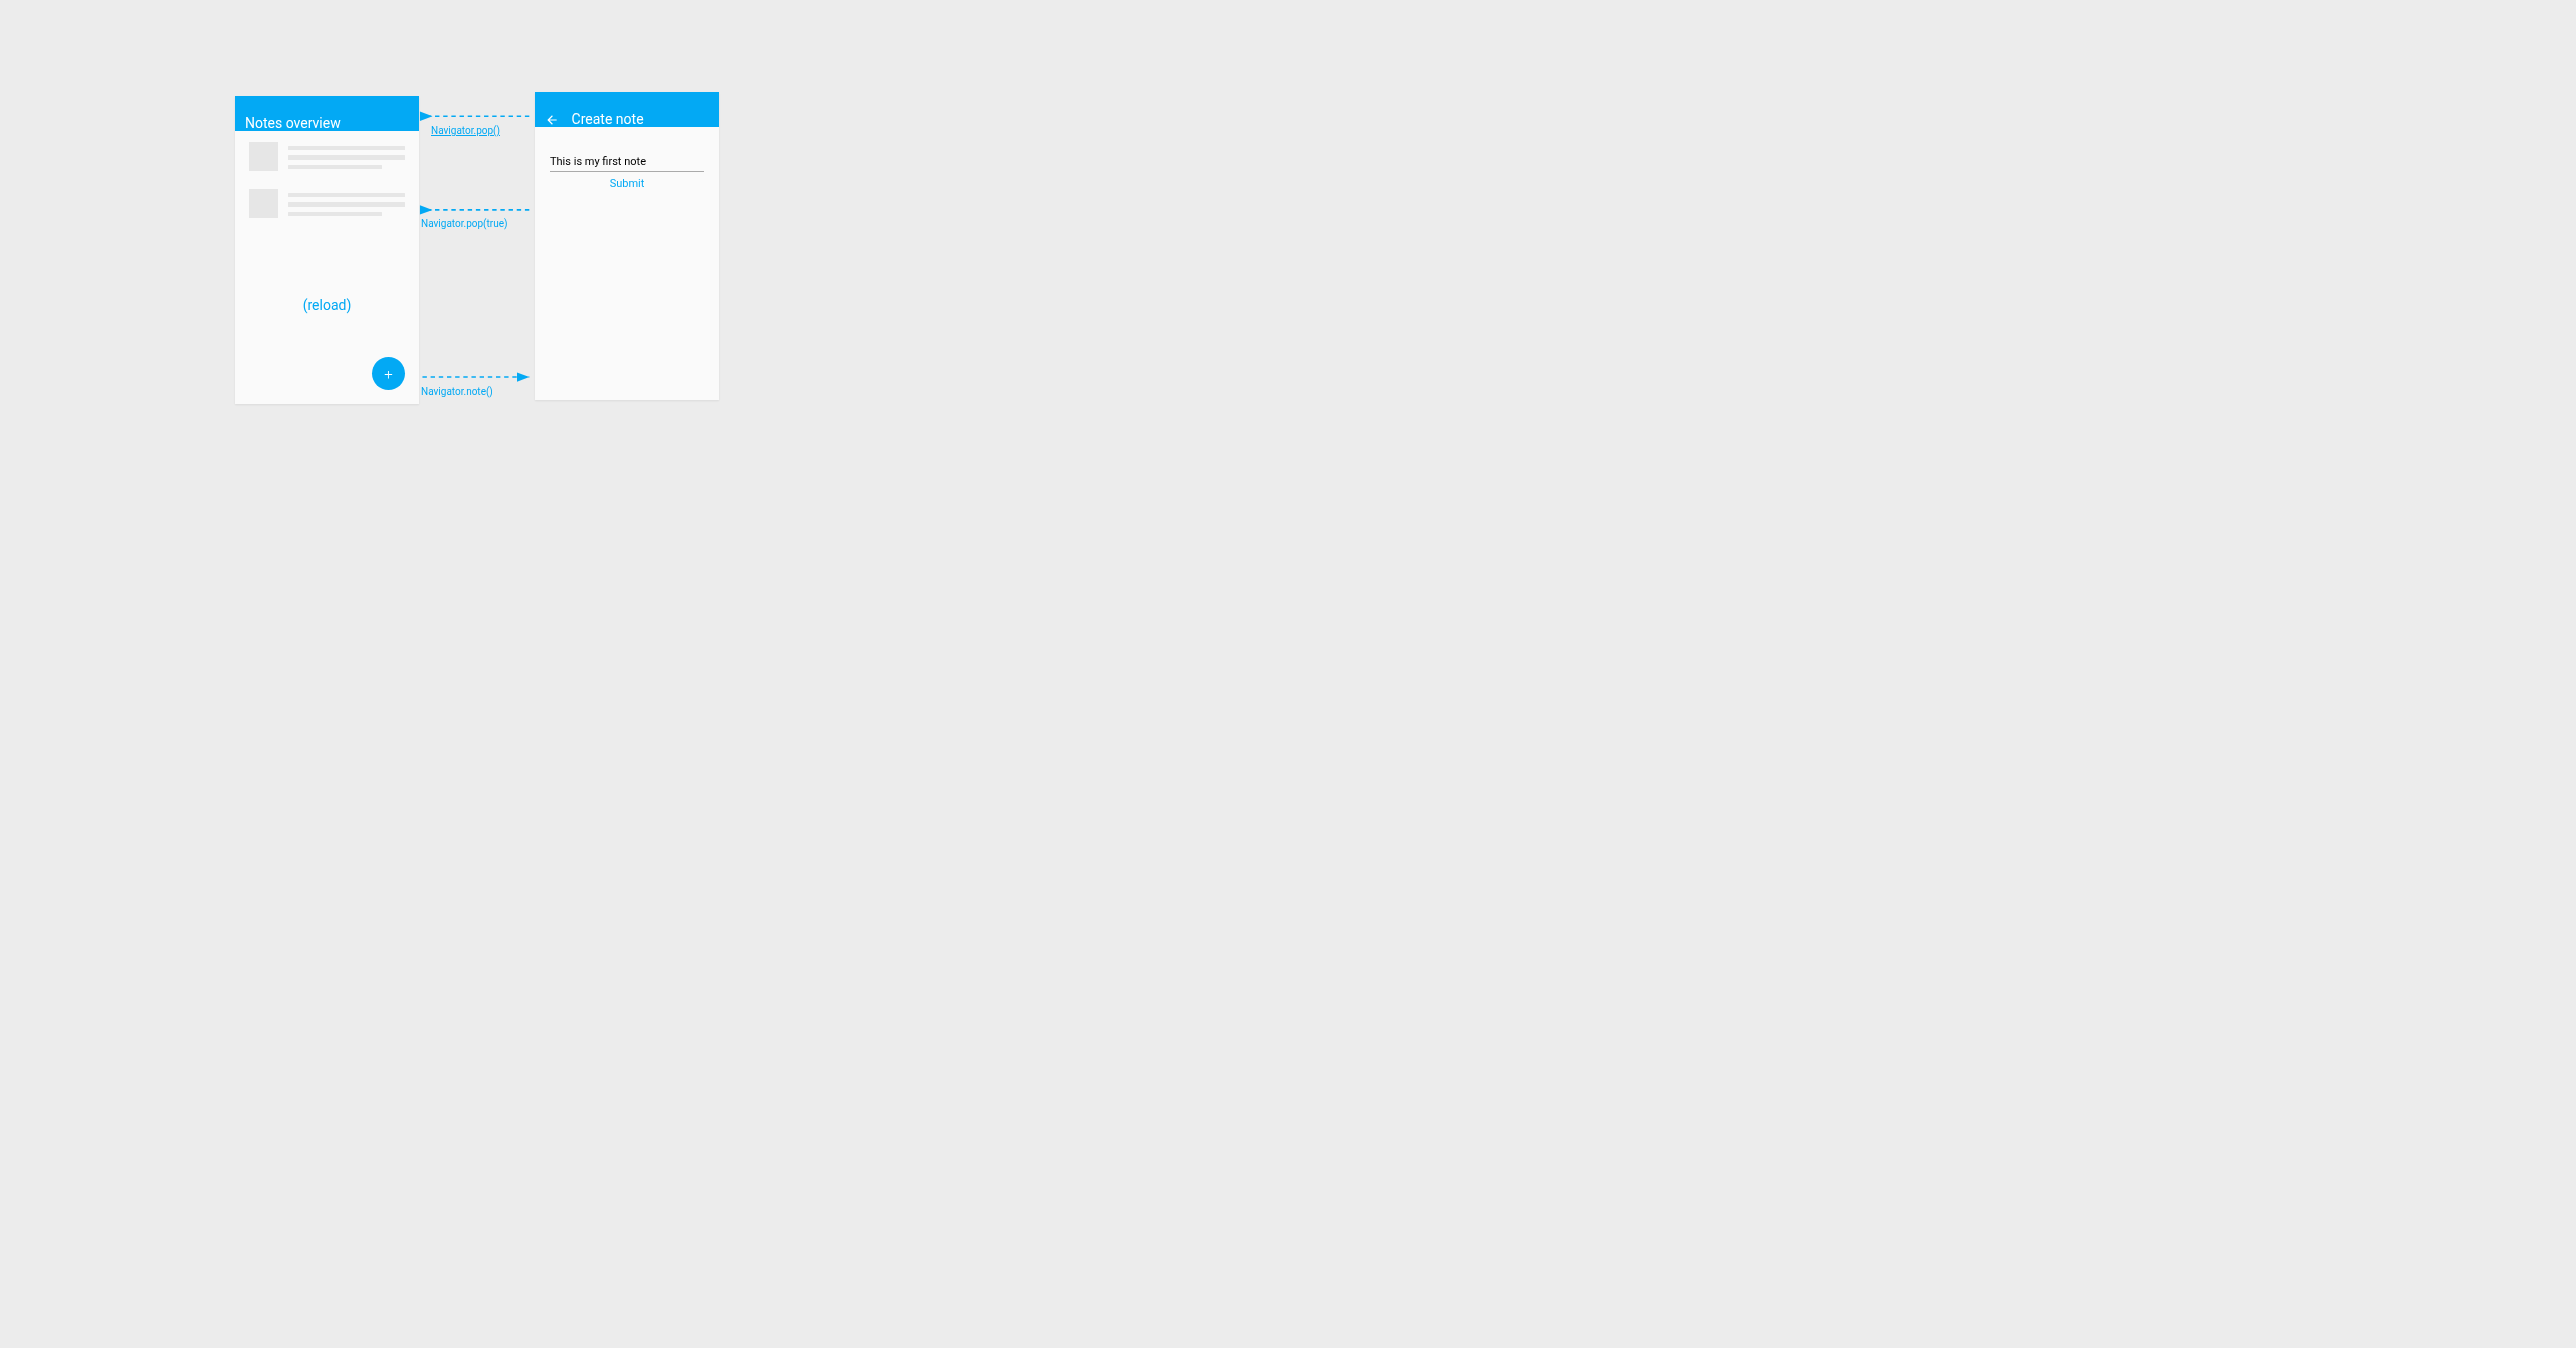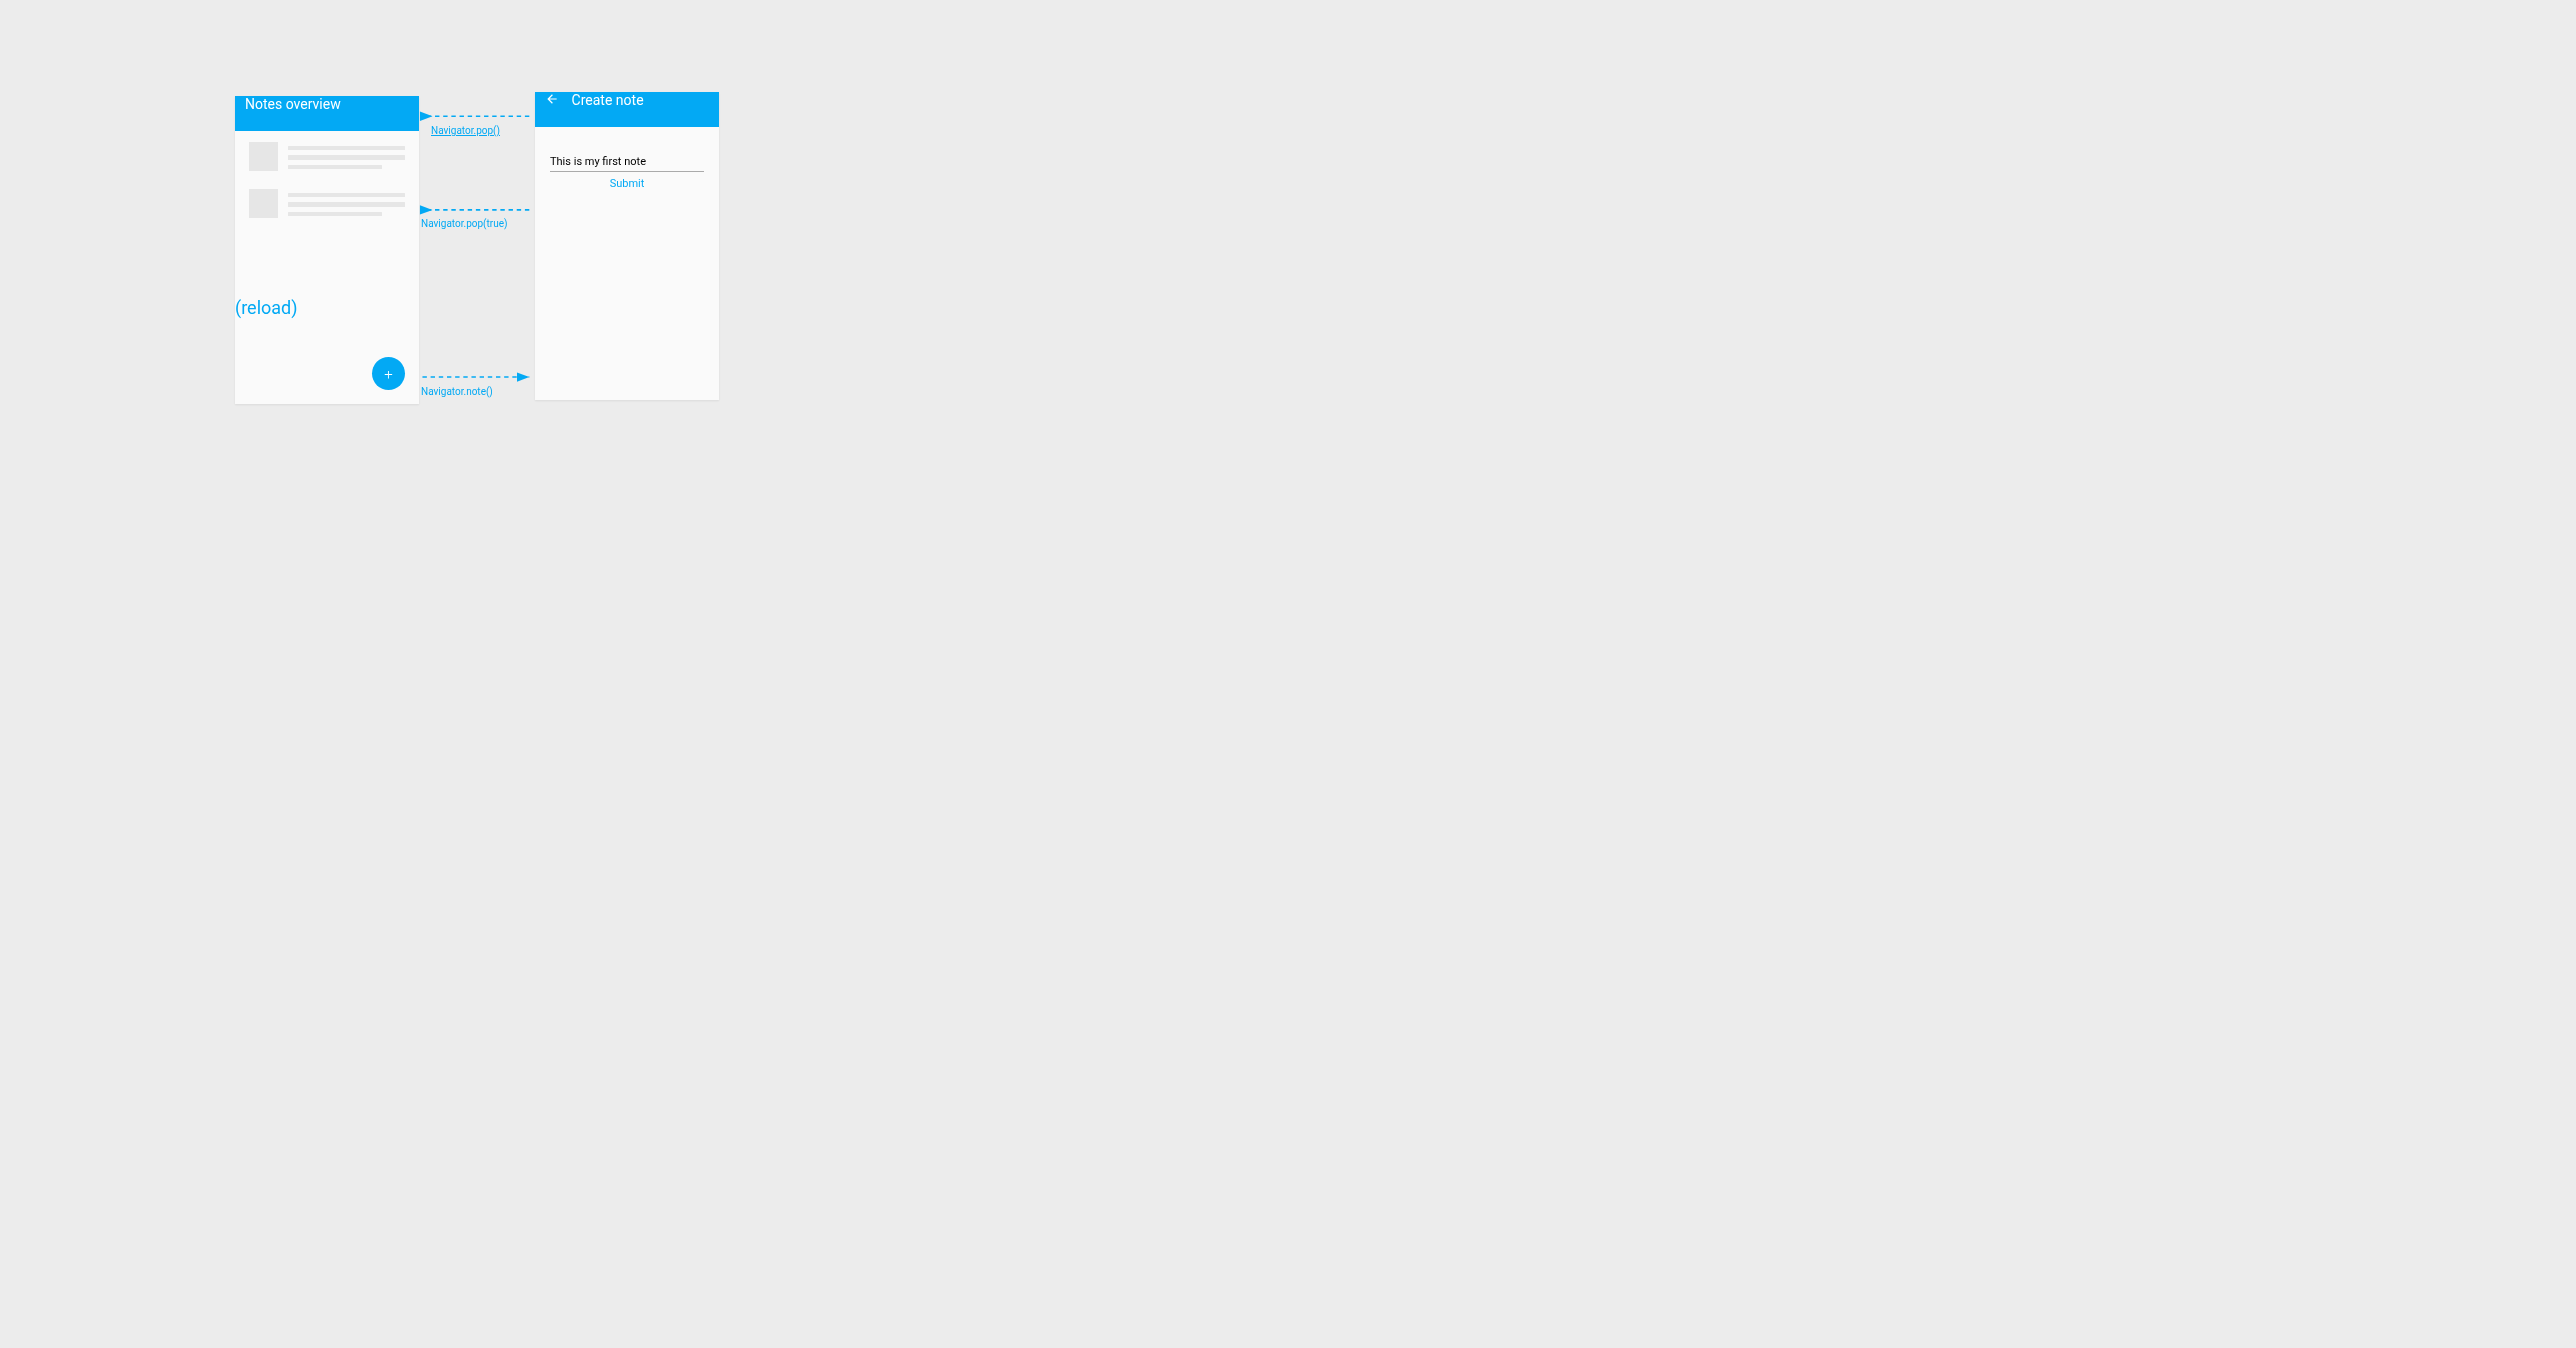--- a/index.html
+++ b/index.html
@@ -23,21 +23,21 @@
     box-shadow: 0 0.6px 1.9px rgba(0,0,0,0.08);
   }
   .screen-left { left: 235px; top: 96px; }
   .screen-right { left: 535px; top: 92px; }
 
   .appbar {
     height: 35px;
     background: #03a9f4;
     color: #fff;
     display: flex;
-    align-items: flex-start;
+    align-items: flex-end;
     padding: 0 10px;
     font-size: 14px;
     font-weight: 400;
   }
   .appbar .back {
     margin-right: 12.6px;
     display: flex;
     align-items: center;
   }
 
@@ -55,23 +55,23 @@
     background: #e6e6e6;
     margin-bottom: 5px;
     border-radius: 0.6px;
   }
   .line.short { width: 80%; }
 
   .reload {
     position: absolute;
     left: 0; right: 0;
     top: 201px;
-    text-align: left;
+    text-align: center;
     color: #03a9f4;
-    font-size: 18px;
+    font-size: 14px;
   }
 
   .fab {
     position: absolute;
     right: 14px;
     bottom: 14px;
     width: 33px; height: 33px;
     border-radius: 50%;
     background: #03a9f4;
     color: #fff;

